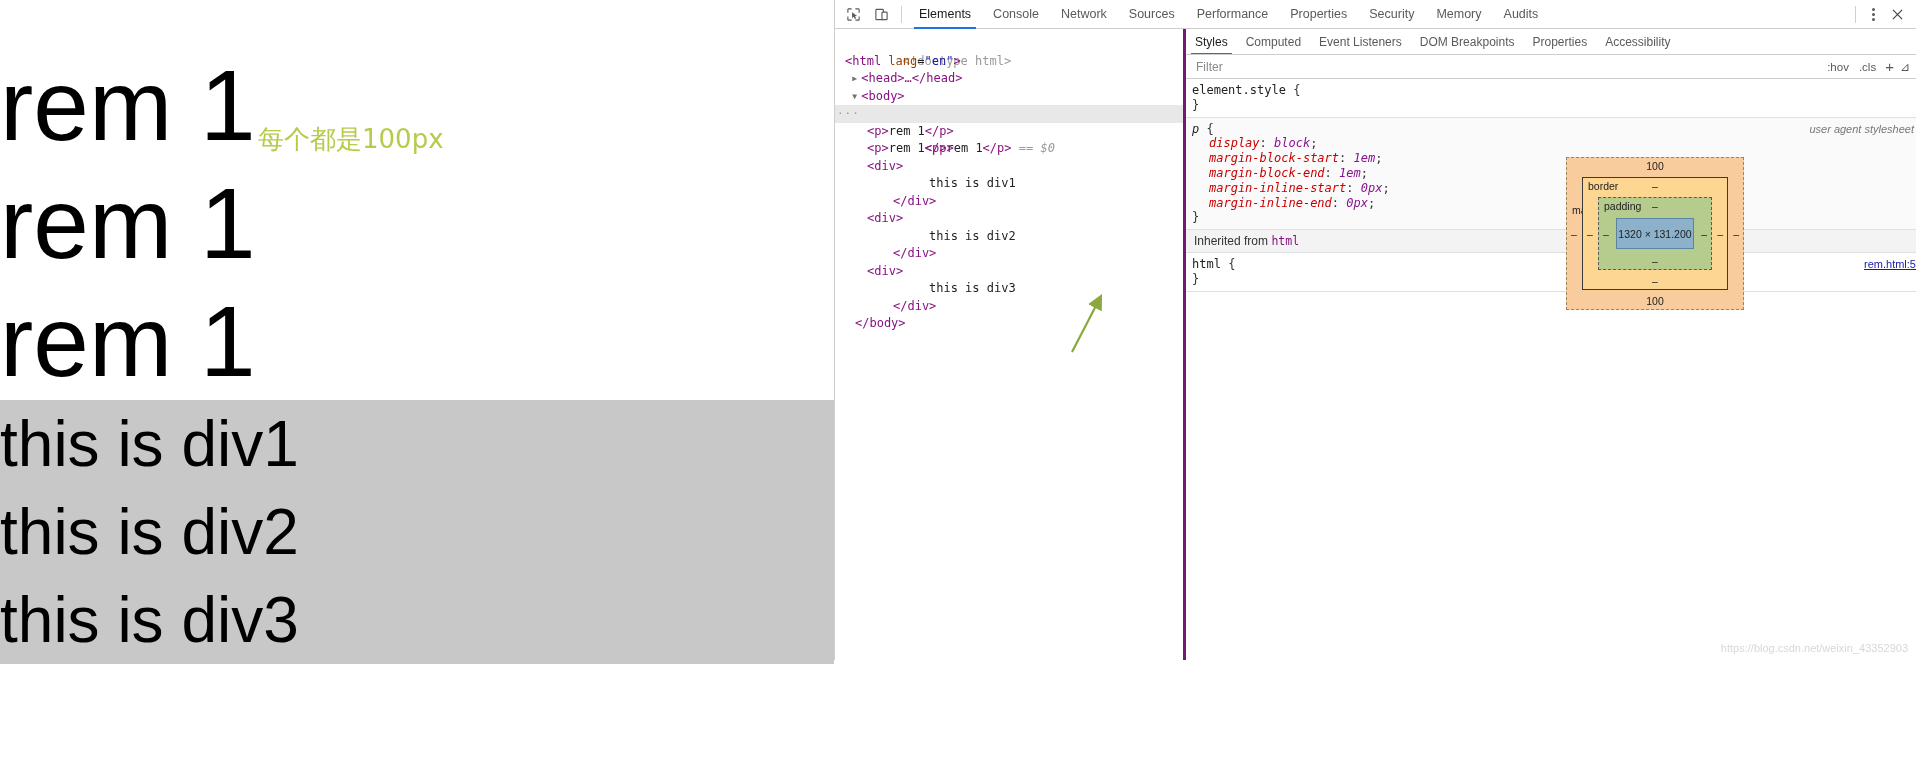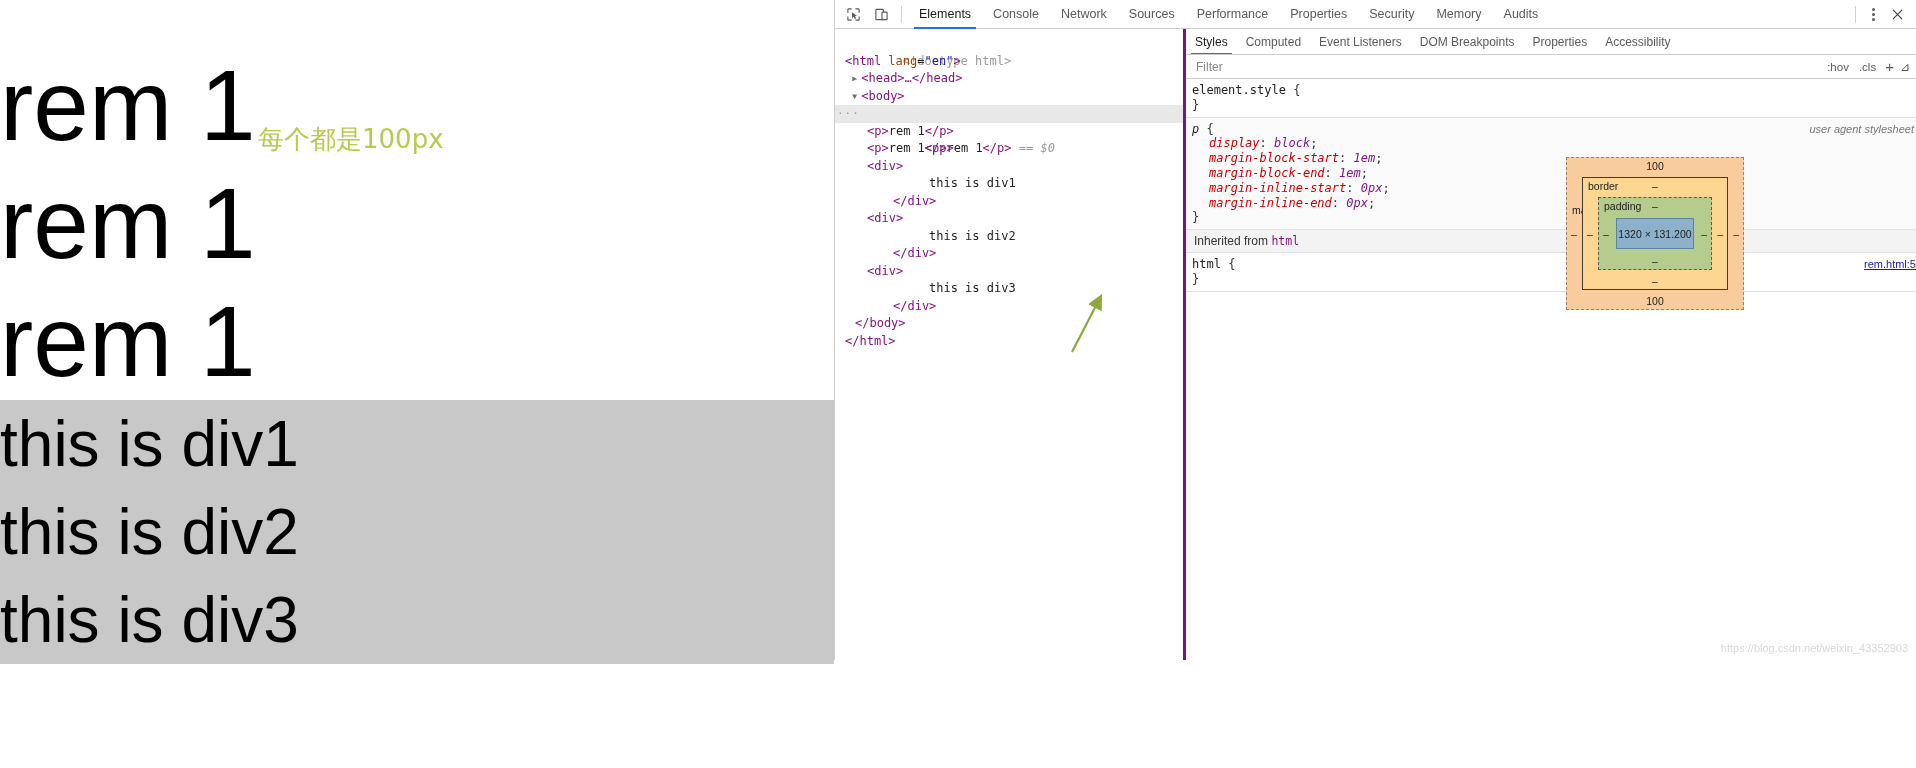--- a/index.html
+++ b/index.html
@@ -455,21 +455,20 @@
 
       <div class="dom-line"><span style="padding-left:22px"></span><span class="tw">&lt;div&gt;</span></div>
       <div class="dom-line"><span style="padding-left:84px"></span><span class="txt">this is div2</span></div>
       <div class="dom-line"><span style="padding-left:48px"></span><span class="tw">&lt;/div&gt;</span></div>
 
       <div class="dom-line"><span style="padding-left:22px"></span><span class="tw">&lt;div&gt;</span></div>
       <div class="dom-line"><span style="padding-left:84px"></span><span class="txt">this is div3</span></div>
       <div class="dom-line"><span style="padding-left:48px"></span><span class="tw">&lt;/div&gt;</span></div>
 
       <div class="dom-line"><span style="padding-left:10px"></span><span class="tw">&lt;/body&gt;</span></div>
-      <div class="dom-line"><span class="tw">&lt;/html&gt;</span></div>
     </div>
 
     <div class="styles-pane">
 
       <div class="styles-tabs">
         <div class="st-tab active">Styles</div>
         <div class="st-tab">Computed</div>
         <div class="st-tab">Event Listeners</div>
         <div class="st-tab">DOM Breakpoints</div>
         <div class="st-tab">Properties</div>

